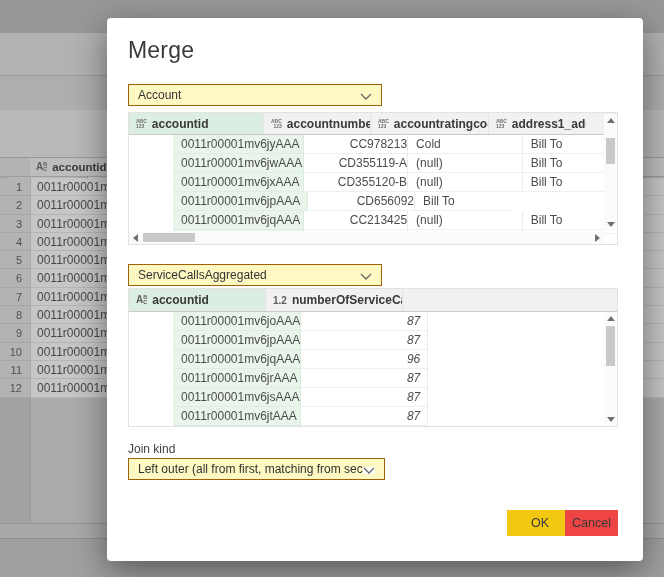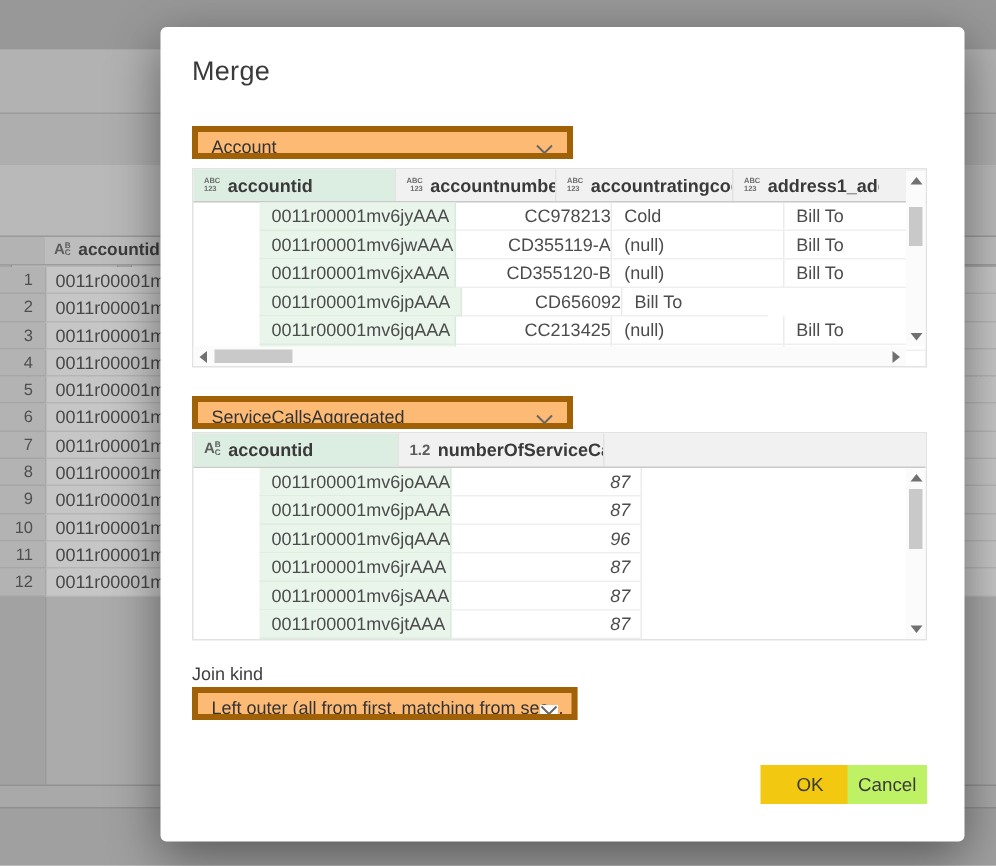--- a/index.html
+++ b/index.html
@@ -45,22 +45,22 @@
                   white-space:nowrap; overflow:hidden; }
   .bg-below     { left:0; top:398px; width:664px; height:125px; }
   .bg-below .gn { position:absolute; left:0; top:0; width:30px; height:100%; background:#a2a2a2; }
   .bg-below .gv { position:absolute; left:30px; top:0; right:0; height:100%; background:#ababab; border-left:1px solid #9a9a9a; }
   .bg-hband     { left:0; top:523px; width:664px; height:15px; background:#a9a9a9; border-top:1px solid #919191; }
   .bg-status    { left:0; top:538px; width:664px; height:39px; background:#a0a0a0; border-top:1px solid #8f8f8f; }
 
   
   #dialog { position:absolute; left:107px; top:18px; width:536px; height:543px; background:#fff;
             border-radius:4px; box-shadow:0 10px 34px rgba(0,0,0,.45); }
-  .dtitle { left:21px; top:19px; font-size:18px; color:#3a3a3a; letter-spacing:.2px; }
-  .dd     { position:absolute; height:22px; background:#fdba74; border:4px solid #a16207;
+  .dtitle { left:21px; top:19px; font-size:23px; color:#3a3a3a; letter-spacing:.2px; }
+  .dd     { position:absolute; height:22px; background:#fef9c3; border:1px solid #a16207;
             font-size:12px; color:#333; line-height:20px; padding-left:9px;
             white-space:nowrap; overflow:hidden; }
   .dd svg { position:absolute; right:9px; top:8px; }
   .dlabel { left:21px; top:424px; font-size:12px; color:#3f3f3f; }
 
   .tbl    { position:absolute; background:#fff; border:1px solid #e2e2e2; }
   .thead  { display:flex; background:#f1f1f1; border-bottom:1px solid #c9c9c9; }
   .th     { display:flex; align-items:center; gap:5px; padding-left:7px; font-weight:bold; color:#3a3a3a;
             font-size:12px; border-right:1px solid #e3e3e3; overflow:hidden; white-space:nowrap; }
   .th.sel { background:#dceee1; }
@@ -93,21 +93,21 @@
               font-weight:bold; color:#6e6e6e; flex:none; }
   .ic-text  { display:flex; align-items:center; flex:none; color:#5c5c5c; }
   .ic-text .big { font-size:10px; font-weight:bold; line-height:10px; }
   .ic-text .bc  { display:flex; flex-direction:column; font-size:5.5px; line-height:5px; font-weight:bold; }
   .ic-12    { font-size:10px; font-weight:bold; color:#5c5c5c; flex:none; font-style:normal; }
 
   
   .btn    { position:absolute; height:26px; display:flex; align-items:center; justify-content:center;
             font-size:12.5px; color:#3a3a3a; cursor:default; }
   #okbtn    { left:400px; top:492px; width:66px; background:#F2C811; }
-  #cancelbtn{ left:458px; top:492px; width:53px; background:#bef264; }
+  #cancelbtn{ left:458px; top:492px; width:53px; background:#ef4444; }
 </style>
 </head>
 <body>
 
 <div class="abs bg-topband"></div>
 
 <div class="abs bg-ribbon">
   <div class="abs bg-mc">
     <svg width="13" height="13">
       <rect x="1" y="1" width="11" height="11" fill="none" stroke="#4f4f4f"></rect>

